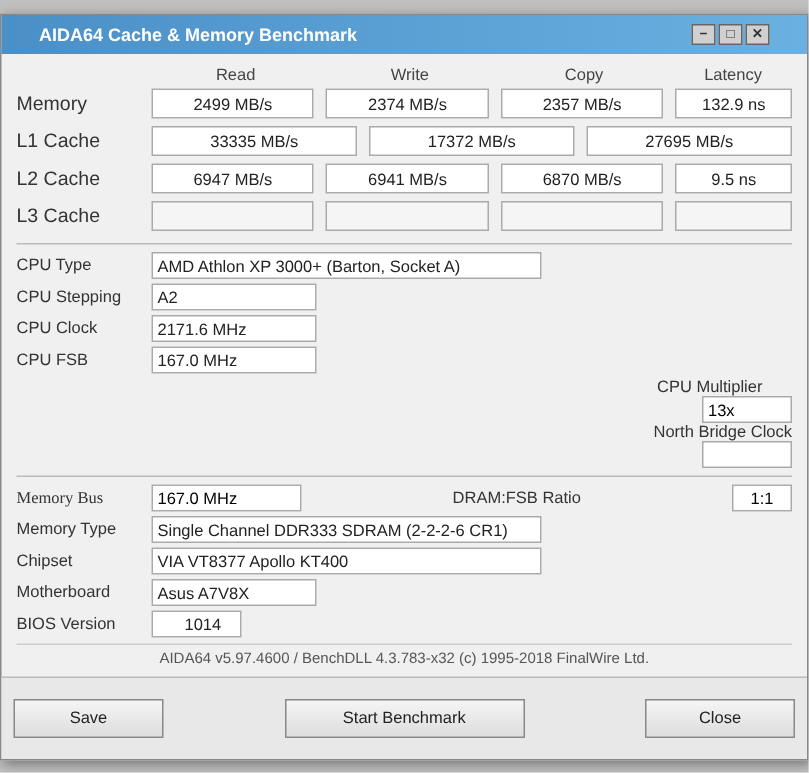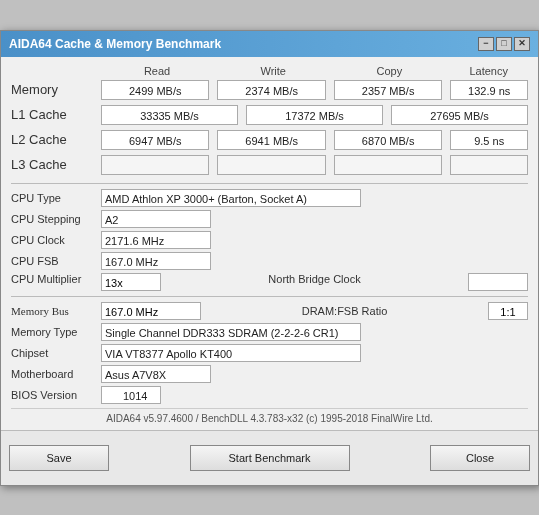--- a/index.html
+++ b/index.html
@@ -14,21 +14,21 @@
     }
     .window {
       width: 539px;
       background: #f0f0f0;
       border: 1px solid #888;
       box-shadow: 2px 2px 8px rgba(0,0,0,0.4);
     }
     .title-bar {
       background: linear-gradient(to right, #4a90c8, #6ab0e0);
       color: white;
-      padding: 5px 8px;
+      padding: 5px 25px;
       display: flex;
       align-items: center;
       justify-content: space-between;
       font-size: 12px;
       font-weight: bold;
       height: 26px;
     }
     .title-bar-buttons {
       display: flex;
       gap: 2px;
@@ -143,22 +143,23 @@
     .info-input.medium {
       width: 110px;
     }
     .info-input.short {
       width: 60px;
       padding-left: 21px;
     }
     
     .cpu-mult-row {
       display: flex;
-      align-items: flex-start;
+      align-items: flex-end;
       margin-bottom: 3px;
+      flex-direction: column;
     }
     .cpu-mult-label {
       width: 90px;
       font-size: 11px;
       color: #333;
     }
     .cpu-mult-value {
       width: 60px;
       height: 18px;
       background: white;

